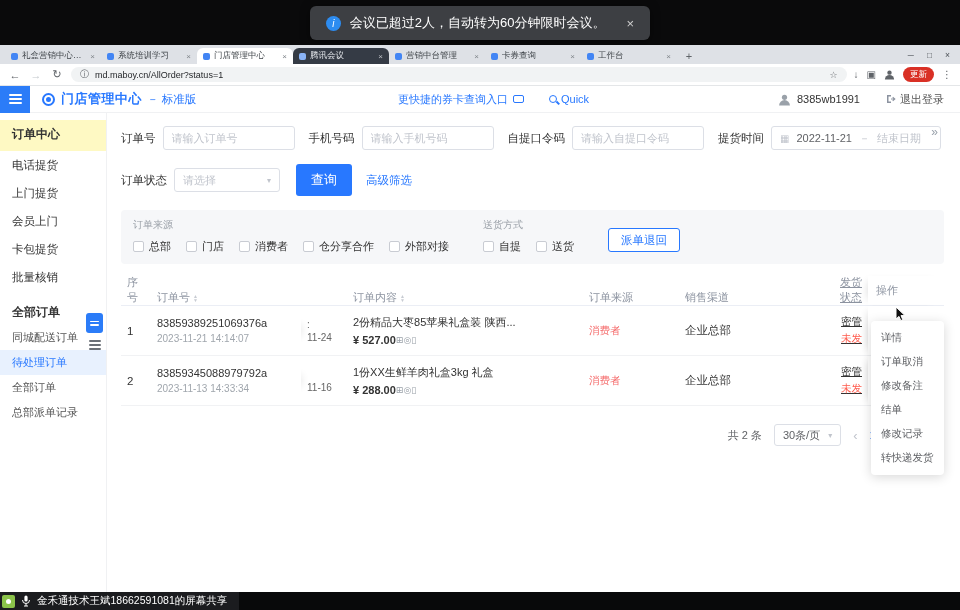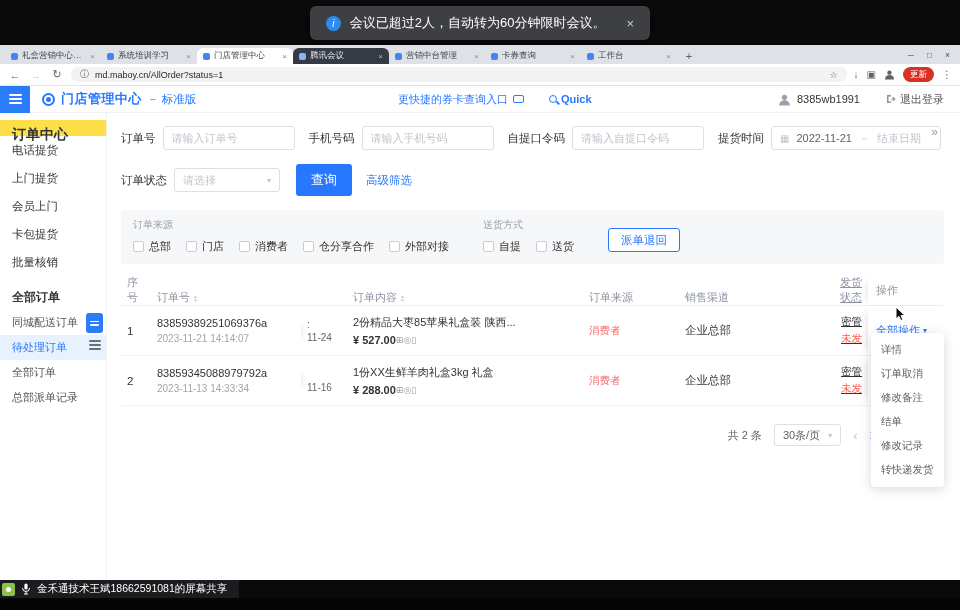--- a/index.html
+++ b/index.html
@@ -41,30 +41,30 @@
   .app-header{height:27px;display:flex;align-items:center;background:#fff;border-bottom:1px solid #f0f1f3;position:relative;}
   .burger{width:30px;height:27px;background:#2b7cf8;display:flex;flex-direction:column;align-items:center;justify-content:center;gap:2.5px;flex:none;}
   .burger i{display:block;width:13px;height:1.6px;background:#fff;border-radius:1px;}
   .logo{width:13px;height:13px;border:2px solid #2878ff;border-radius:50%;margin:0 6px 0 12px;position:relative;flex:none;}
   .logo::after{content:"";position:absolute;left:2px;top:2px;width:5px;height:5px;background:#2878ff;border-radius:50%;}
   .brand{color:#2878ff;font-weight:bold;font-size:13px;letter-spacing:.5px;}
   .brand-suffix{color:#2878ff;font-size:11.5px;margin-left:5px;}
   .header-center{position:absolute;left:398px;top:0;height:100%;display:flex;align-items:center;gap:5px;}
   .hc-link{font-size:11px;color:#2878ff;}
   .ticket-ic{width:11px;height:8px;border:1px solid #2878ff;border-radius:2px;position:relative;}
-  .hc-quick{display:flex;align-items:center;gap:4px;margin-left:20px;color:#2878ff;font-size:11px;font-weight:bold;}
+  .hc-quick{display:flex;align-items:center;gap:4px;margin-left:20px;color:#2878ff;font-size:11px;font-weight:normal;}
   .search-ic{width:8px;height:8px;border:1.5px solid #2878ff;border-radius:50%;position:relative;display:inline-block;}
   .search-ic::after{content:"";position:absolute;left:6px;top:6px;width:4px;height:1.5px;background:#2878ff;transform:rotate(45deg);}
   .header-right{margin-left:auto;display:flex;align-items:center;gap:6px;padding-right:16px;font-size:11px;color:#333;}
   .logout{display:flex;align-items:center;gap:4px;margin-left:20px;color:#555;}
 
   
   .app-body{height:479px;display:flex;background:#fff;position:relative;}
   .sidebar{width:107px;flex:none;border-right:1px solid #f0f1f3;padding-top:7px;font-size:12px;color:#333;background:#fff;}
-  .sg-title{height:16px;line-height:28px;padding-left:12px;background:#fde047;font-weight:bold;font-size:14px;}
+  .sg-title{height:31px;line-height:28px;padding-left:12px;background:#fef9c3;font-weight:bold;font-size:12px;}
   .sg-title2{height:26px;line-height:26px;padding-left:12px;font-weight:bold;font-size:12px;margin-top:8px;}
   .s-item{height:28px;line-height:28px;padding-left:12px;font-size:11.5px;cursor:pointer;}
   .s-sub{height:25px;line-height:25px;padding-left:12px;font-size:11px;color:#555;cursor:pointer;}
   .s-sub.sel{background:#e8f1fe;color:#2878ff;}
   .main{flex:1;min-width:0;position:relative;padding:13px 16px 0 14px;background:#fff;}
 
   
   .filter-row{display:flex;align-items:center;font-size:11.5px;color:#333;margin-bottom:14px;}
   .f-label{margin-right:7px;white-space:nowrap;}
   .ml{margin-left:14px;}
@@ -121,28 +121,28 @@
   .parrow{color:#c0c4cc;font-size:13px;cursor:pointer;}
   .pcur{color:#2878ff;}
 
   
   .float-blue{position:absolute;left:86px;top:200px;width:17px;height:20px;background:#2b7cf8;border-radius:3px;z-index:5;display:flex;flex-direction:column;align-items:center;justify-content:center;gap:2px;cursor:pointer;}
   .float-blue i{display:block;width:9px;height:1.5px;background:#fff;border-radius:1px;}
   .float-burger{position:absolute;left:89px;top:227px;display:flex;flex-direction:column;gap:2.5px;z-index:5;cursor:pointer;}
   .float-burger i{display:block;width:12px;height:1.5px;background:#6b7077;border-radius:1px;}
 
   
-  .action-menu{position:absolute;left:871px;top:333px;min-width:70px;background:#fff;border-radius:4px;box-shadow:0 2px 12px rgba(0,0,0,.16);padding:5px 0;z-index:40;}
+  .action-menu{position:absolute;left:871px;top:321px;min-width:70px;background:#fff;border-radius:4px;box-shadow:0 2px 12px rgba(0,0,0,.16);padding:5px 0;z-index:40;}
   .menu-item{padding:5px 10px;font-size:10.5px;color:#606266;white-space:nowrap;cursor:pointer;}
 
   
   .cursor{position:absolute;left:894px;top:306px;z-index:50;}
 
   
-  .share-bar{position:absolute;left:0;bottom:12px;width:100%;height:18px;background:#08090a;display:flex;align-items:center;}
+  .share-bar{position:absolute;left:0;bottom:0;width:100%;height:18px;background:#08090a;display:flex;align-items:center;}
   .share-info{height:18px;background:#1b1c1f;display:flex;align-items:center;gap:6px;padding:0 12px 0 2px;}
   .share-logo{width:13px;height:13px;border-radius:2px;background:#8bc34a;position:relative;flex:none;}
   .share-logo::after{content:"";position:absolute;left:4px;top:4px;width:5px;height:5px;border-radius:50%;background:#fff;}
   .share-text{font-size:10.5px;color:#fff;white-space:nowrap;}
 </style>
 </head>
 <body>
 
 <div class="screen">
 

